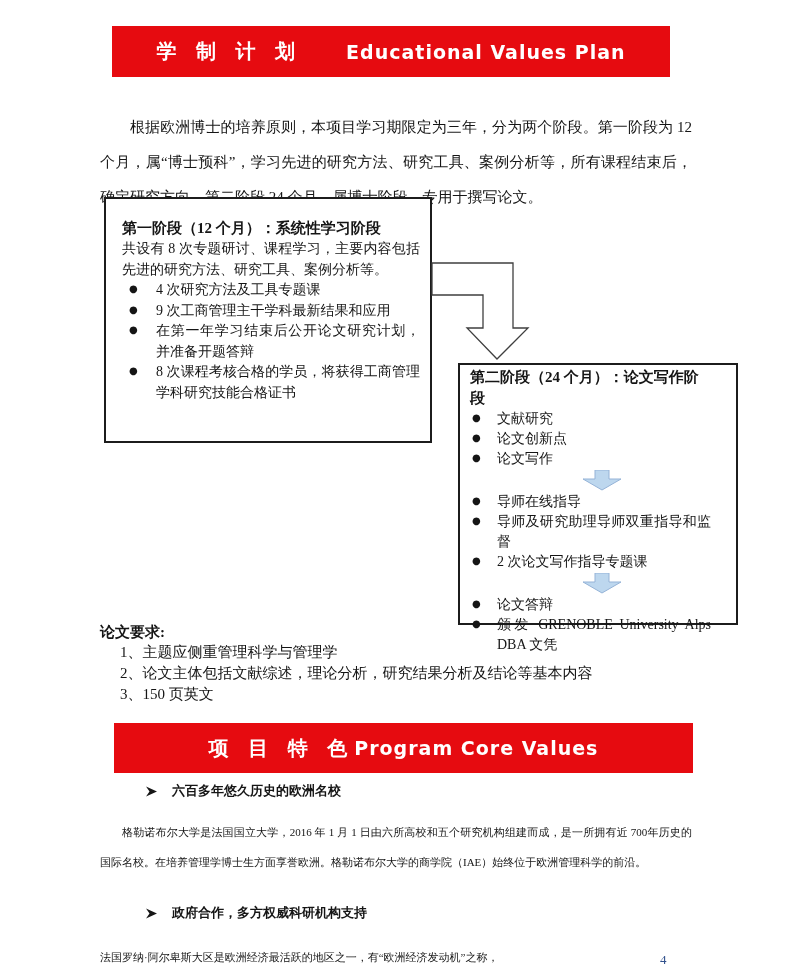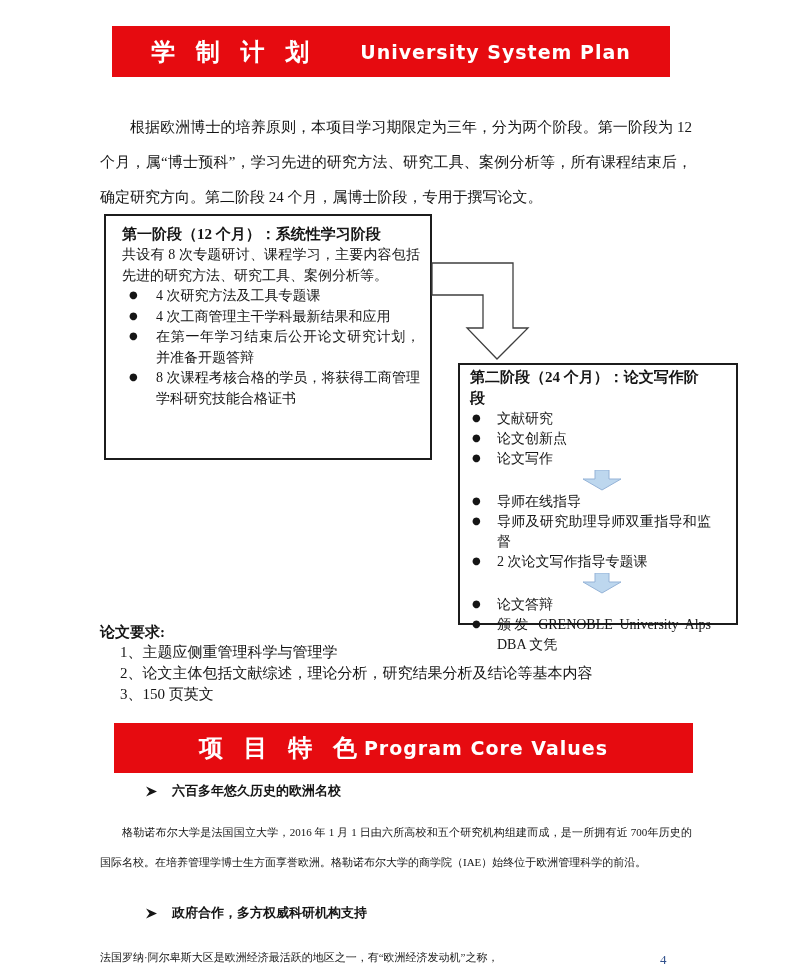--- a/index.html
+++ b/index.html
@@ -7,41 +7,41 @@
     position:relative;width:790px;height:979px;background:#ffffff;overflow:hidden;
     font-family:"Liberation Serif","DejaVu Serif",serif;color:#151515;
   }
   
   .red-banner{
     position:absolute;background:#e60b10;color:#ffffff;
     display:flex;align-items:center;justify-content:center;
   }
   .red-banner .zh{
     font-family:"Liberation Sans","DejaVu Sans",sans-serif;
-    font-weight:bold;font-size:24px;letter-spacing:7px;white-space:nowrap;
+    font-weight:bold;font-size:20px;letter-spacing:7px;white-space:nowrap;
   }
   .red-banner .en{
     font-family:"DejaVu Sans","Liberation Sans",sans-serif;
     font-weight:bold;font-size:19px;letter-spacing:1px;white-space:nowrap;
   }
   #banner-plan{left:112px;top:26px;width:558px;height:51px;gap:44px;}
   #banner-values{left:114px;top:723px;width:579px;height:50px;}
 
   
   .intro-para{
     position:absolute;left:100px;top:95px;width:592px;
     font-size:15px;line-height:35px;text-align:justify;text-indent:2em;
   }
 
   
   .stage-box{
     position:absolute;border:2px solid #1c1c1c;box-sizing:border-box;
     background:#ffffff;font-size:14px;
   }
-  #stage1-box{left:104px;top:214px;width:328px;height:246px;padding:8px 10px 0 16px;}
+  #stage1-box{left:104px;top:197px;width:328px;height:246px;padding:19px 10px 0 16px;}
   #stage2-box{left:458px;top:363px;width:280px;height:262px;padding:2px 25px 0 10px;}
   .stage-title{font-weight:bold;font-size:15px;line-height:21px;}
   .stage-intro{line-height:20.5px;text-align:justify;}
   ul.dot-list{list-style:none;margin:0;padding:0;}
   .dot-list li{position:relative;line-height:20.5px;text-align:justify;}
   #stage1-box .dot-list li{padding-left:34px;}
   #stage2-box .dot-list li{padding-left:27px;line-height:20px;}
   .dot-list li .dot{
     position:absolute;left:7px;top:-1px;font-size:10px;
     font-family:"DejaVu Sans",sans-serif;
@@ -75,31 +75,31 @@
     position:absolute;left:660px;top:952px;font-size:13px;color:#31508c;
   }
 </style>
 </head>
 <body>
 
 <div class="page">
 
   <div class="red-banner" id="banner-plan">
     <span class="zh">学 制 计 划</span>
-    <span class="en">University System Plan</span>
+    <span class="en">Educational Values Plan</span>
   </div>
 
   <p class="intro-para">根据欧洲博士的培养原则，本项目学习期限定为三年，分为两个阶段。第一阶段为 12 个月，属“博士预科”，学习先进的研究方法、研究工具、案例分析等，所有课程结束后，确定研究方向。第二阶段 24 个月，属博士阶段，专用于撰写论文。</p>
 
   <div class="stage-box" id="stage1-box">
     <div class="stage-title">第一阶段（12 个月）：系统性学习阶段</div>
     <div class="stage-intro">共设有 8 次专题研讨、课程学习，主要内容包括先进的研究方法、研究工具、案例分析等。</div>
     <ul class="dot-list">
       <li><span class="dot">●</span><span>4 次研究方法及工具专题课</span></li>
-      <li><span class="dot">●</span><span>4 次工商管理主干学科最新结果和应用</span></li>
+      <li><span class="dot">●</span><span>9 次工商管理主干学科最新结果和应用</span></li>
       <li><span class="dot">●</span><span>在第一年学习结束后公开论文研究计划，并准备开题答辩</span></li>
       <li><span class="dot">●</span><span>8 次课程考核合格的学员，将获得工商管理学科研究技能合格证书</span></li>
     </ul>
   </div>
 
   <svg class="flow-arrow" width="105" height="107" viewBox="0 0 105 107">
     <polygon points="2,5 83,5 83,70 98,70 67,101 37,70 53,70 53,37 2,37" fill="#ffffff" stroke="#3f3f3f" stroke-width="1.3"></polygon>
   </svg>
 
   <div class="stage-box" id="stage2-box">

